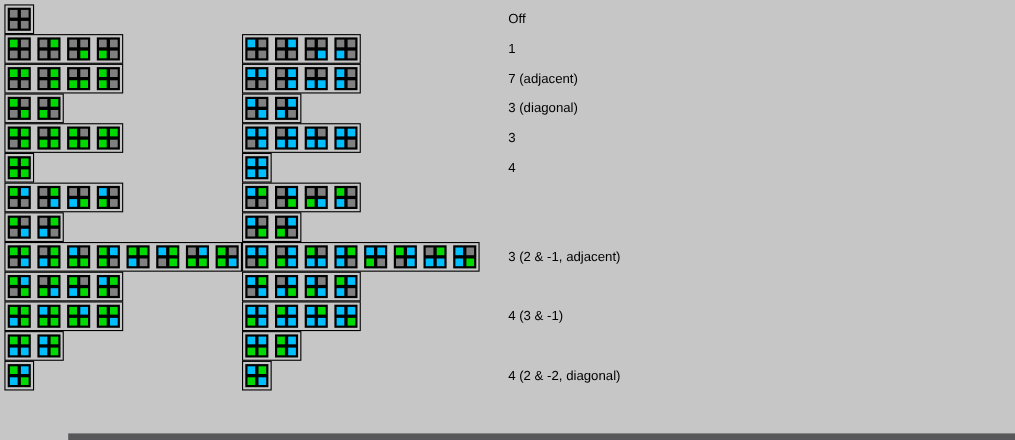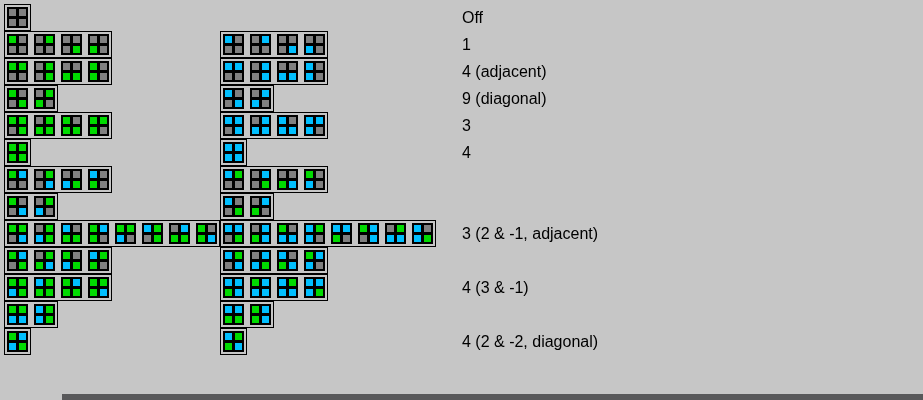--- a/index.html
+++ b/index.html
@@ -30,21 +30,21 @@
     grid-template-rows: 7px 7px;
     gap: 3px;
     background: var(--tile, #000);
   }
   .cell { width: 7px; height: 7px; }
   .row-label {
     position: absolute;
     left: 462px;
     height: 27px;
     line-height: 27px;
-    font-size: 16px;
+    font-size: 12px;
     color: var(--label, #000);
     white-space: pre;
   }
   .bottom-bar {
     position: absolute;
     left: 62px;
     right: 0;
     bottom: 0;
     height: 6px;
     background: var(--bar, #58585a);
@@ -162,21 +162,21 @@
           <div class="cell" style="background: rgb(0, 191, 255);"></div>
           <div class="cell" style="background: rgb(0, 191, 255);"></div>
         </div>
         <div class="tile">
           <div class="cell" style="background: rgb(0, 191, 255);"></div>
           <div class="cell" style="background: rgb(128, 128, 128);"></div>
           <div class="cell" style="background: rgb(0, 191, 255);"></div>
           <div class="cell" style="background: rgb(128, 128, 128);"></div>
         </div>
       </div>
-      <div class="row-label" style="top: 58px;">4 (adjacent)</div>
+      <div class="row-label" style="top: 58px;">7 (adjacent)</div>
       <div class="group" style="left: 4px; top: 85px;">
         <div class="tile">
           <div class="cell" style="background: rgb(0, 218, 0);"></div>
           <div class="cell" style="background: rgb(128, 128, 128);"></div>
           <div class="cell" style="background: rgb(128, 128, 128);"></div>
           <div class="cell" style="background: rgb(0, 218, 0);"></div>
         </div>
         <div class="tile">
           <div class="cell" style="background: rgb(128, 128, 128);"></div>
           <div class="cell" style="background: rgb(0, 218, 0);"></div>
@@ -191,21 +191,21 @@
           <div class="cell" style="background: rgb(128, 128, 128);"></div>
           <div class="cell" style="background: rgb(0, 191, 255);"></div>
         </div>
         <div class="tile">
           <div class="cell" style="background: rgb(128, 128, 128);"></div>
           <div class="cell" style="background: rgb(0, 191, 255);"></div>
           <div class="cell" style="background: rgb(0, 191, 255);"></div>
           <div class="cell" style="background: rgb(128, 128, 128);"></div>
         </div>
       </div>
-      <div class="row-label" style="top: 85px;">9 (diagonal)</div>
+      <div class="row-label" style="top: 85px;">3 (diagonal)</div>
       <div class="group" style="left: 4px; top: 112px;">
         <div class="tile">
           <div class="cell" style="background: rgb(0, 218, 0);"></div>
           <div class="cell" style="background: rgb(0, 218, 0);"></div>
           <div class="cell" style="background: rgb(128, 128, 128);"></div>
           <div class="cell" style="background: rgb(0, 218, 0);"></div>
         </div>
         <div class="tile">
           <div class="cell" style="background: rgb(128, 128, 128);"></div>
           <div class="cell" style="background: rgb(0, 218, 0);"></div>

